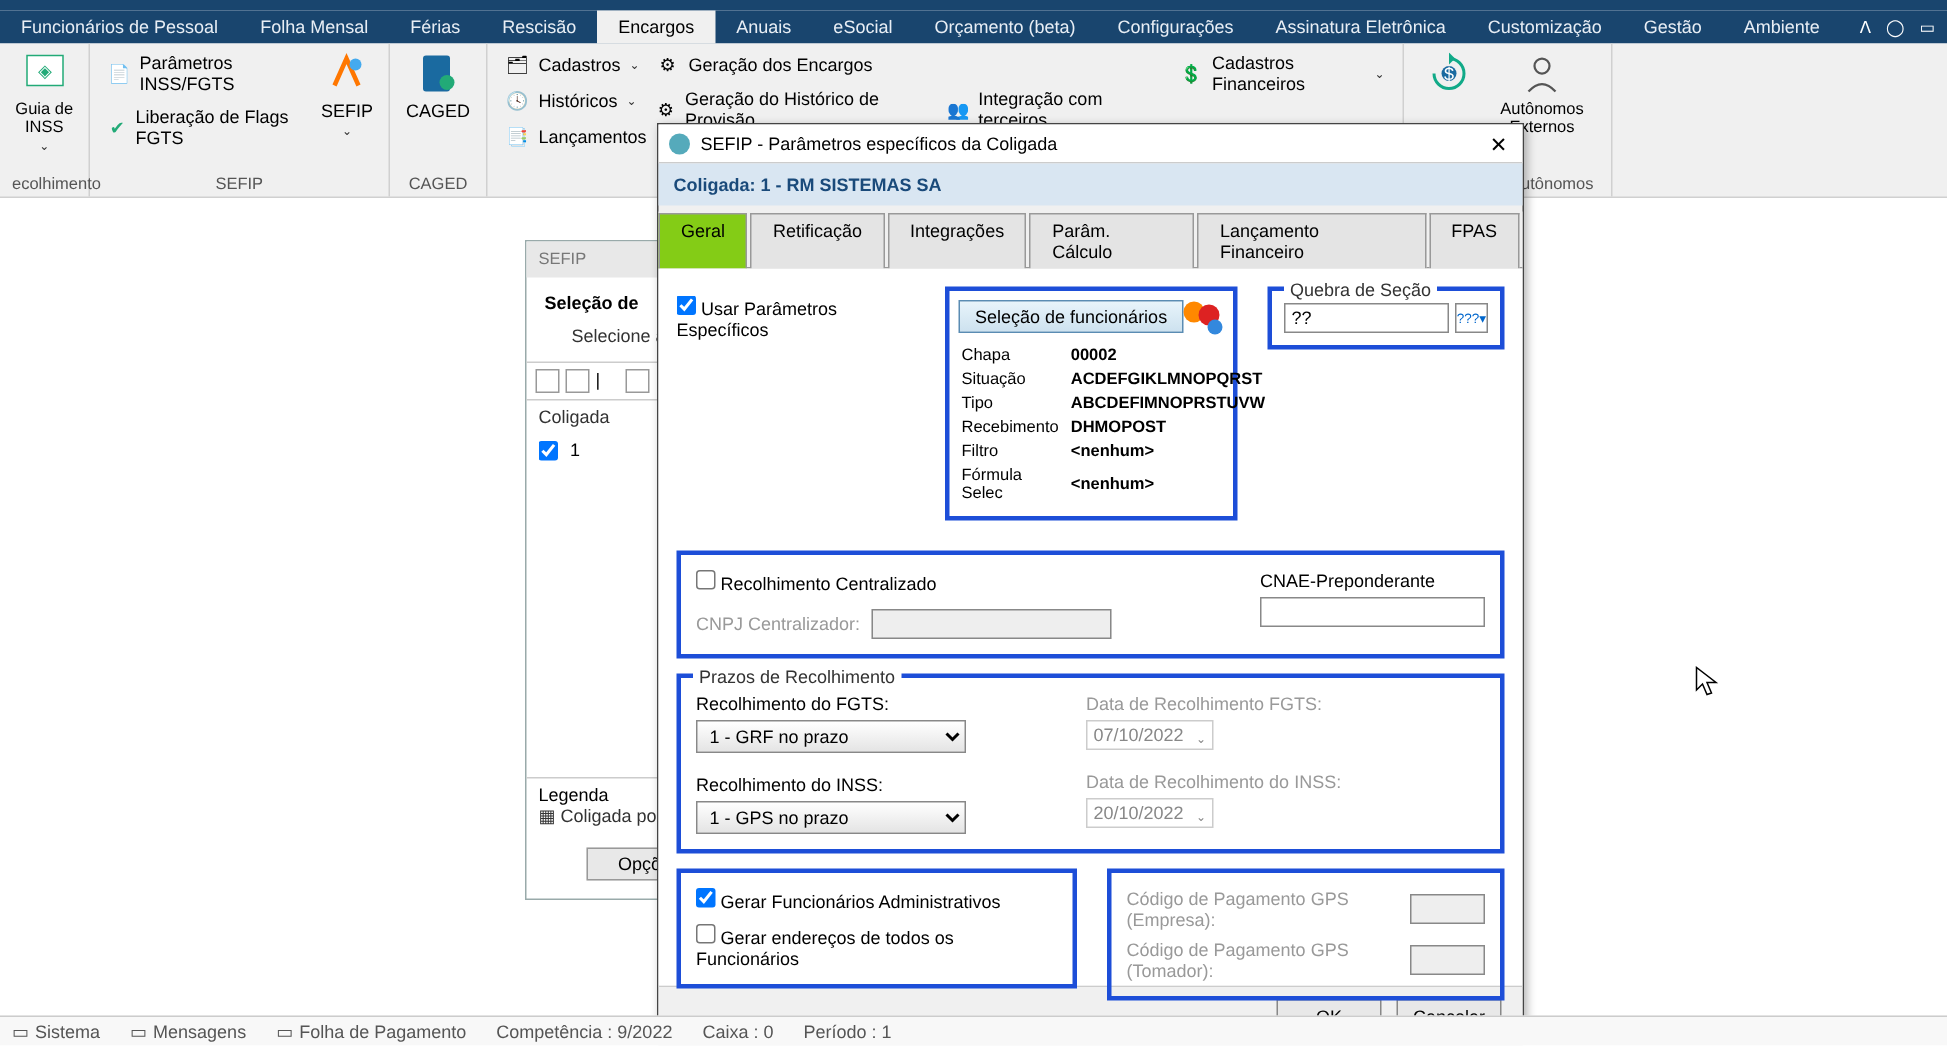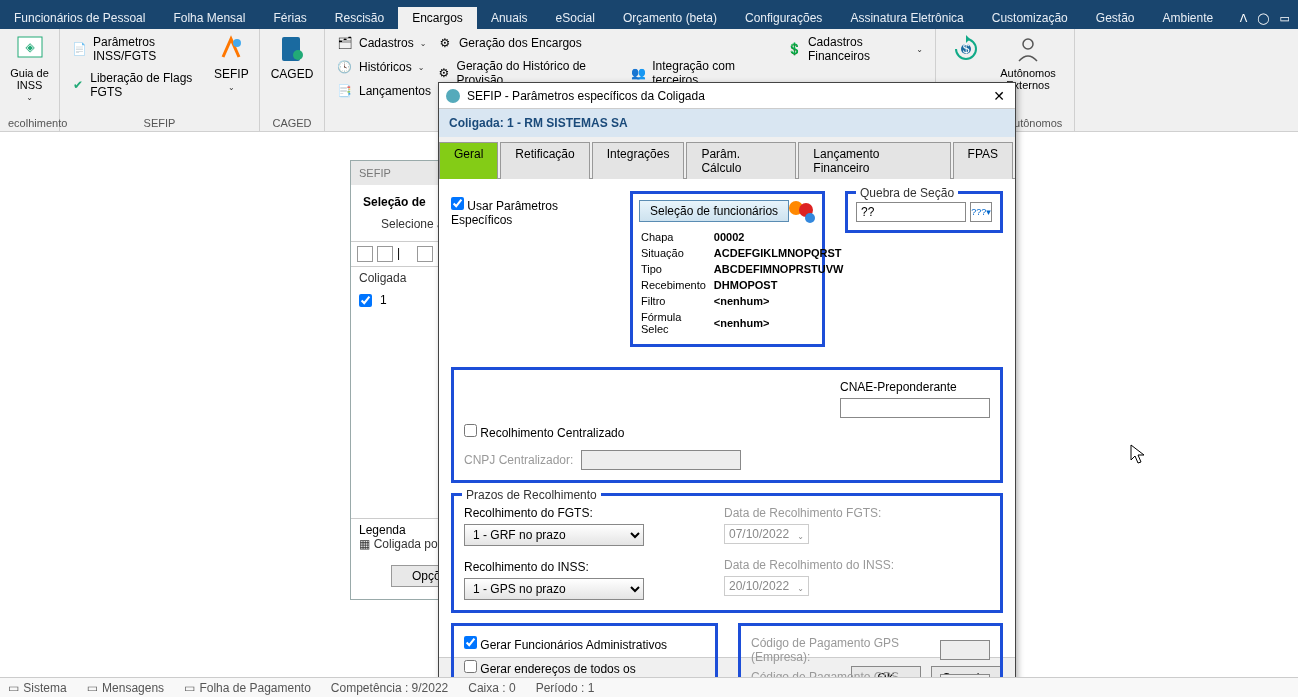--- a/index.html
+++ b/index.html
@@ -342,21 +342,21 @@
         <div class="legend">Quebra de Seção</div>
         <div style="display:flex; gap:4px;">
           <input class="fld" type="text" style="width: 110px;" value="??">
           <span style="border:1px solid #888; width:22px; height:20px; display:flex; align-items:center; justify-content:center; font-size:9px; color:#06c;">???▾</span>
         </div>
       </div>
     </div>
 
     <div class="fieldset" style="margin-top:10px;">
       <div class="row-flex">
-        <div class="small-grp" style="flex:1;margin-top:44px;">
+        <div class="small-grp" style="flex:1;">
           <label><input type="checkbox" style=""> <span>Recolhimento Centralizado</span></label>
           <div style="display:flex; gap:8px; align-items:center; margin-top:6px;">
             <span class="lbl-disabled">CNPJ Centralizador:</span>
             <input class="fld" type="text" disabled="" style="width: 160px; background: rgb(238, 238, 238);">
           </div>
         </div>
         <div class="small-grp">
           <span>CNAE-Preponderante</span>
           <input class="fld" type="text" style="width: 150px;">
         </div>

